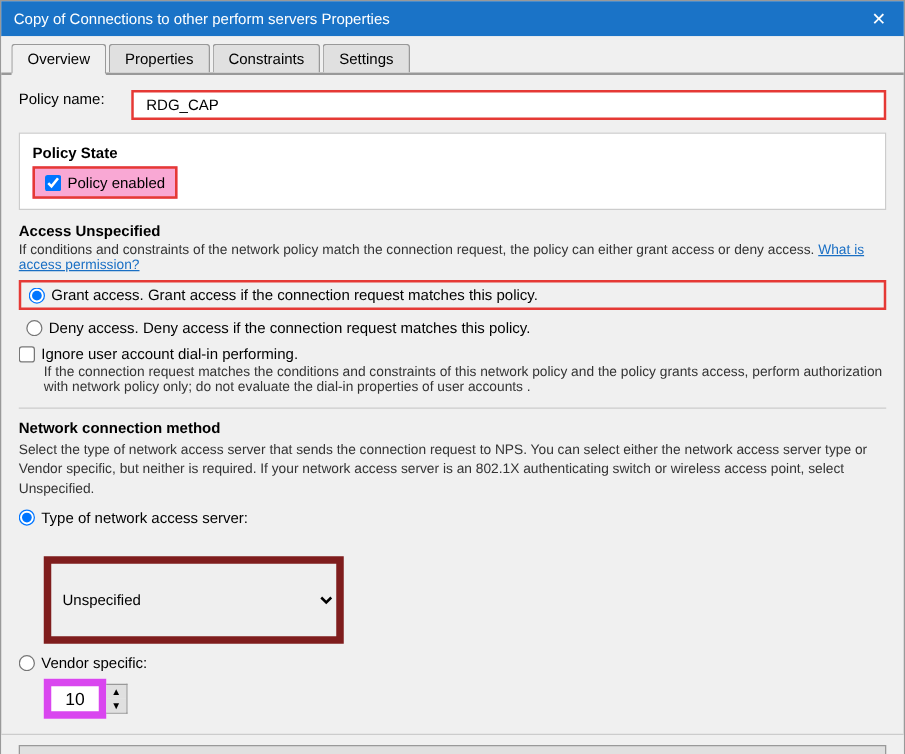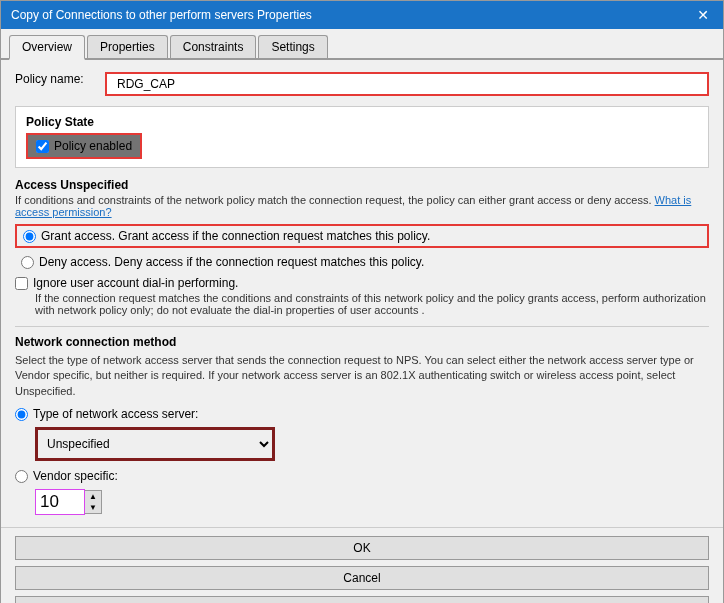--- a/index.html
+++ b/index.html
@@ -91,21 +91,21 @@
       font-size: 11px;
       color: #333;
       margin-bottom: 6px;
     }
     .policy-enabled-box {
       border: 2px solid #e53935;
       padding: 4px 8px;
       display: inline-flex;
       align-items: center;
       gap: 5px;
-      background: #737373;
+      background: #f9a8d4;
     }
     .access-section {
       margin-bottom: 10px;
     }
     .access-section .section-title {
       font-size: 12px;
       font-weight: bold;
       margin-bottom: 2px;
     }
     .access-desc {
@@ -149,50 +149,50 @@
       margin-top: 6px;
     }
     .network-desc {
       font-size: 11px;
       color: #333;
       margin-bottom: 8px;
       line-height: 1.4;
     }
     .type-radio-row {
       display: flex;
-      align-items: center;
-      gap: 5px;
-      margin-bottom: 6px;
+      gap: 5px;
+      margin-bottom: 24px;
     }
     .dropdown-row {
       margin-left: 20px;
       margin-bottom: 8px;
     }
     select.dropdown {
       width: 240px;
-      padding: 6px 5px;
-      font-size: 12px;
-      border: 3px solid #7f1d1d;
+      padding: 21px 5px;
+      font-size: 12px;
+      border: 6px solid #7f1d1d;
     }
     .vendor-radio-row {
       display: flex;
       align-items: center;
       gap: 5px;
       margin-bottom: 6px;
     }
     .spinner-row {
       margin-left: 20px;
       display: flex;
       align-items: center;
     }
     .spinner-input {
       width: 50px;
-      border: 1px solid #d946ef;
+      border: 6px solid #d946ef;
       padding: 2px 4px;
-      font-size: 17px;
+      font-size: 14px;
+      text-align: center;
     }
     .spinner-buttons {
       display: flex;
       flex-direction: column;
       border: 1px solid #999;
       border-left: none;
     }
     .spinner-btn {
       width: 16px;
       height: 11px;

